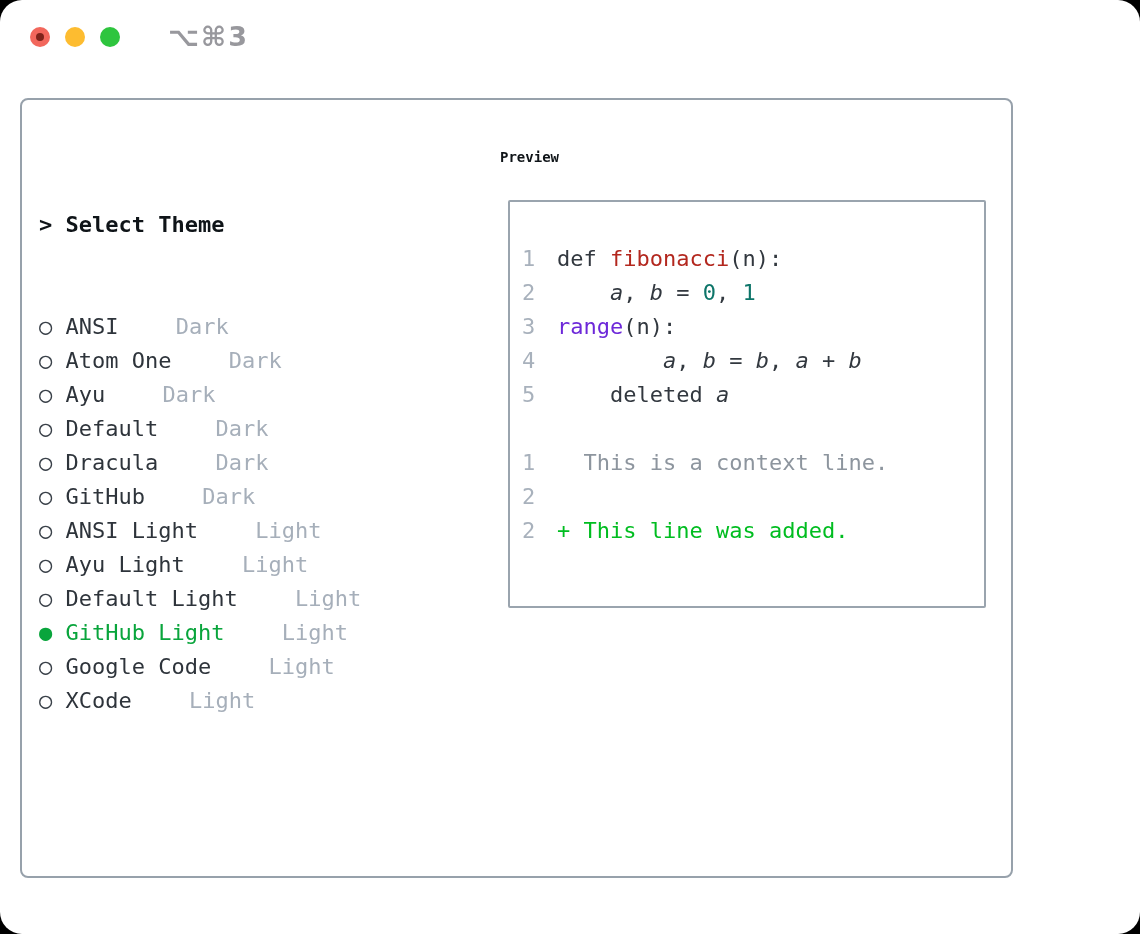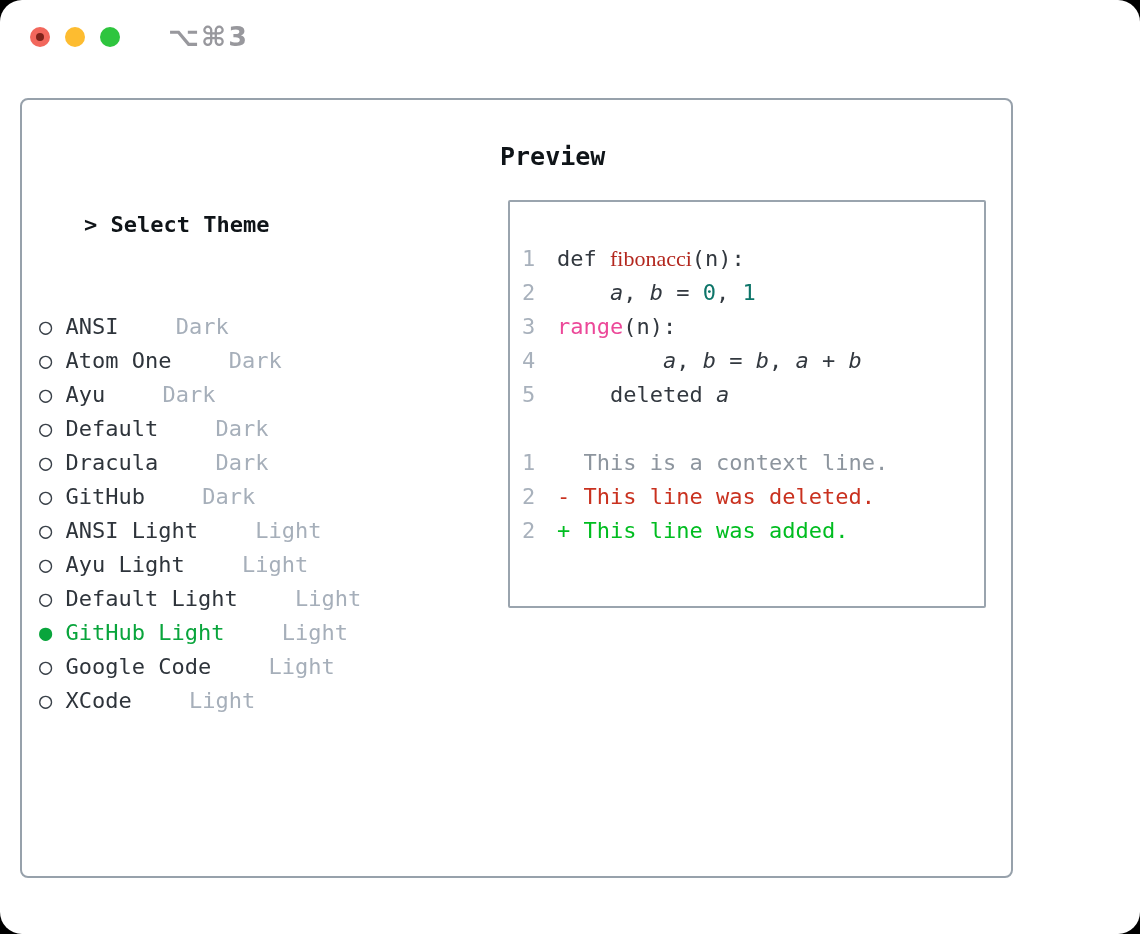--- a/index.html
+++ b/index.html
@@ -28,42 +28,42 @@
   .main-box{
     position:absolute;left:20px;top:98px;width:989px;height:776px;
     border:2px solid #97a1ab;border-radius:8px;background:#fff;
   }
   .left-col{
     position:absolute;left:17px;top:40px;
     font-size:22px;line-height:34px;color:#2e343b;white-space:pre;
   }
   .row{height:34px;}
   .sp{height:34px;}
-  .hdr{font-weight:bold;color:#0f1418;margin-left:45px;}
+  .hdr{font-weight:bold;color:#0f1418;}
   .bullet{color:#3a4149;}
   .name{color:#2e343b;}
   .variant{color:#a6afba;margin-left:44px;}
   .selected .bullet,.selected .name{color:#09a53c;}
   
   .preview-title{
-    position:absolute;left:478px;top:40px;font-size:25px;line-height:34px;
+    position:absolute;left:478px;top:40px;font-size:14px;line-height:34px;
     font-weight:bold;color:#0f1418;
   }
   .preview-box{
     position:absolute;left:486px;top:100px;width:478px;height:408px;
     box-sizing:border-box;border:2px solid #9aa4ae;border-radius:2px;
     padding:40px 0 0 12px;background:#fff;
   }
   .pline{display:flex;font-size:22px;line-height:34px;white-space:pre;}
   .lnum{width:35px;flex:none;color:#a8b1bc;}
   .diff-group{margin-top:34px;}
   .tok-plain{color:#32383f;}
-  .tok-func{color:#b3271e;font-family:Liberation Serif, serif;}
+  .tok-func{color:#b3271e;}
   .tok-num{color:#0d7569;}
-  .tok-builtin{color:#ec4899;}
+  .tok-builtin{color:#6d28d9;}
   .tok-var{color:#32383f;font-style:italic;}
   .tok-context{color:#8d959e;}
   .tok-deleted{color:#c9311f;}
   .tok-added{color:#00bd20;}
 </style>
 </head>
 <body>
 
 <div class="window">
 
@@ -90,19 +90,19 @@
     <div class="preview-box">
       <div>
           <div class="pline"><span class="lnum">1</span><span class="tok-plain">def </span><span class="tok-func">fibonacci</span><span class="tok-plain">(n):</span></div>
           <div class="pline"><span class="lnum">2</span><span class="tok-plain">    </span><span class="tok-var">a</span><span class="tok-plain">, </span><span class="tok-var">b</span><span class="tok-plain"> = </span><span class="tok-num">0</span><span class="tok-plain">, </span><span class="tok-num">1</span></div>
           <div class="pline"><span class="lnum">3</span><span class="tok-builtin">range</span><span class="tok-plain">(n):</span></div>
           <div class="pline"><span class="lnum">4</span><span class="tok-plain">        </span><span class="tok-var">a</span><span class="tok-plain">, </span><span class="tok-var">b</span><span class="tok-plain"> = </span><span class="tok-var">b</span><span class="tok-plain">, </span><span class="tok-var">a</span><span class="tok-plain"> + </span><span class="tok-var">b</span></div>
           <div class="pline"><span class="lnum">5</span><span class="tok-plain">    deleted </span><span class="tok-var">a</span></div>
         </div>
       <div class="diff-group">
           <div class="pline"><span class="lnum">1</span><span class="tok-context">  This is a context line.</span></div>
-          <div class="pline"><span class="lnum">2</span><span class="tok-deleted">- This line was deleted.</span></div>
+          <div class="pline"><span class="lnum">2</span></div>
           <div class="pline"><span class="lnum">2</span><span class="tok-added">+ This line was added.</span></div>
         </div>
     </div>
 
   </div>
 </div>
 
 </body></html>

